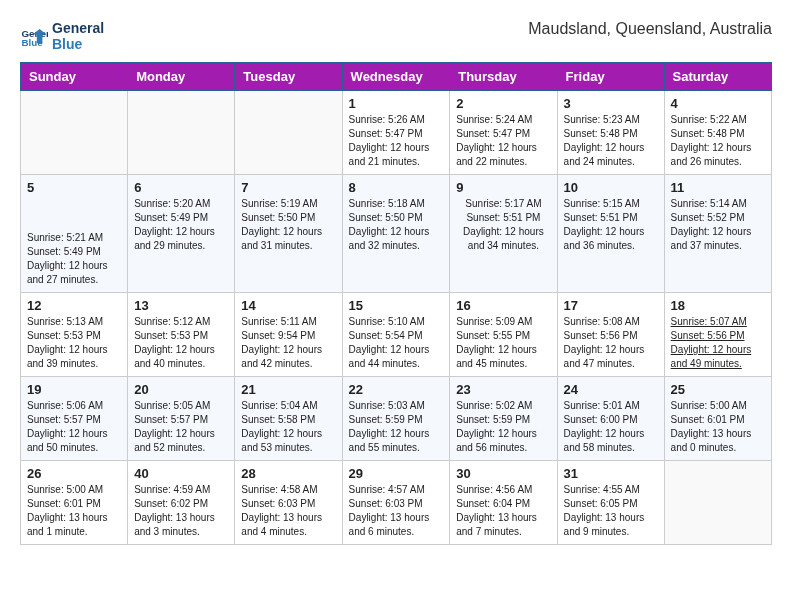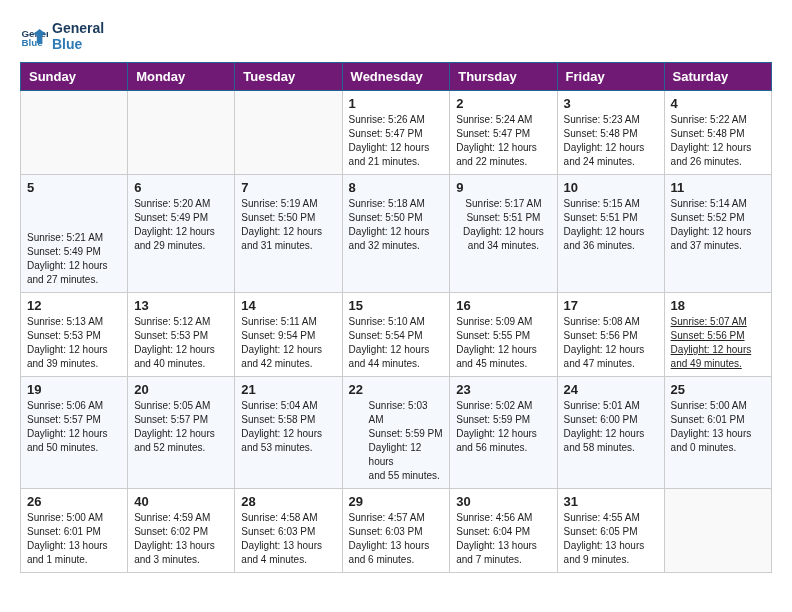--- a/index.html
+++ b/index.html
@@ -36,21 +36,21 @@
     .subtitle {
       font-size: 16px;
       color: #333;
     }
     .calendar {
       width: 100%;
       border-collapse: collapse;
       border: 1px solid #ccc;
     }
     .calendar th {
-      background-color: #701a75;
+      background-color: #a21caf;
       color: #fff;
       text-align: left;
       padding: 6px 8px;
       font-size: 13px;
       border: 1px solid #256294;
     }
     .calendar td {
       vertical-align: top;
       padding: 5px 6px;
       border: 1px solid #ccc;
@@ -87,20 +87,21 @@
       <text x="2" y="22" font-size="14" font-weight="bold" fill="#1a3a5c">General</text>
       <text x="2" y="34" font-size="14" font-weight="bold" fill="#2e7ab5">Blue</text>
       <polygon points="28,10 38,18 32,18 32,30 24,30 24,18 18,18" fill="#2e7ab5"></polygon>
     </svg>
     <div>
       <div style="font-size:14px;font-weight:bold;color:#1a3a5c;">General</div>
       <div style="font-size:14px;font-weight:bold;color:#2e7ab5;">Blue</div>
     </div>
   </div>
   <div class="title-area">
+    <div class="subtitle">Maudsland, Queensland, Australia</div>
   </div>
 </div>
 
 <table class="calendar">
   <thead>
     <tr>
     <th>Sunday</th>
         <th>Monday</th>
         <th>Tuesday</th>
         <th>Wednesday</th>
@@ -262,21 +263,21 @@
         </td>
         <td>
           <span class="day-number">21</span>
           <div class="cell-content" style="white-space: pre-line;">Sunrise: 5:04 AM
 Sunset: 5:58 PM
 Daylight: 12 hours
 and 53 minutes.</div>
         </td>
         <td>
           <span class="day-number">22</span>
-          <div class="cell-content" style="white-space: pre-line; margin-left: 20px;">Sunrise: 5:03 AM
+          <div class="cell-content" style="white-space: pre-line;">Sunrise: 5:03 AM
 Sunset: 5:59 PM
 Daylight: 12 hours
 and 55 minutes.</div>
         </td>
         <td>
           <span class="day-number">23</span>
           <div class="cell-content" style="white-space: pre-line;">Sunrise: 5:02 AM
 Sunset: 5:59 PM
 Daylight: 12 hours
 and 56 minutes.</div>

